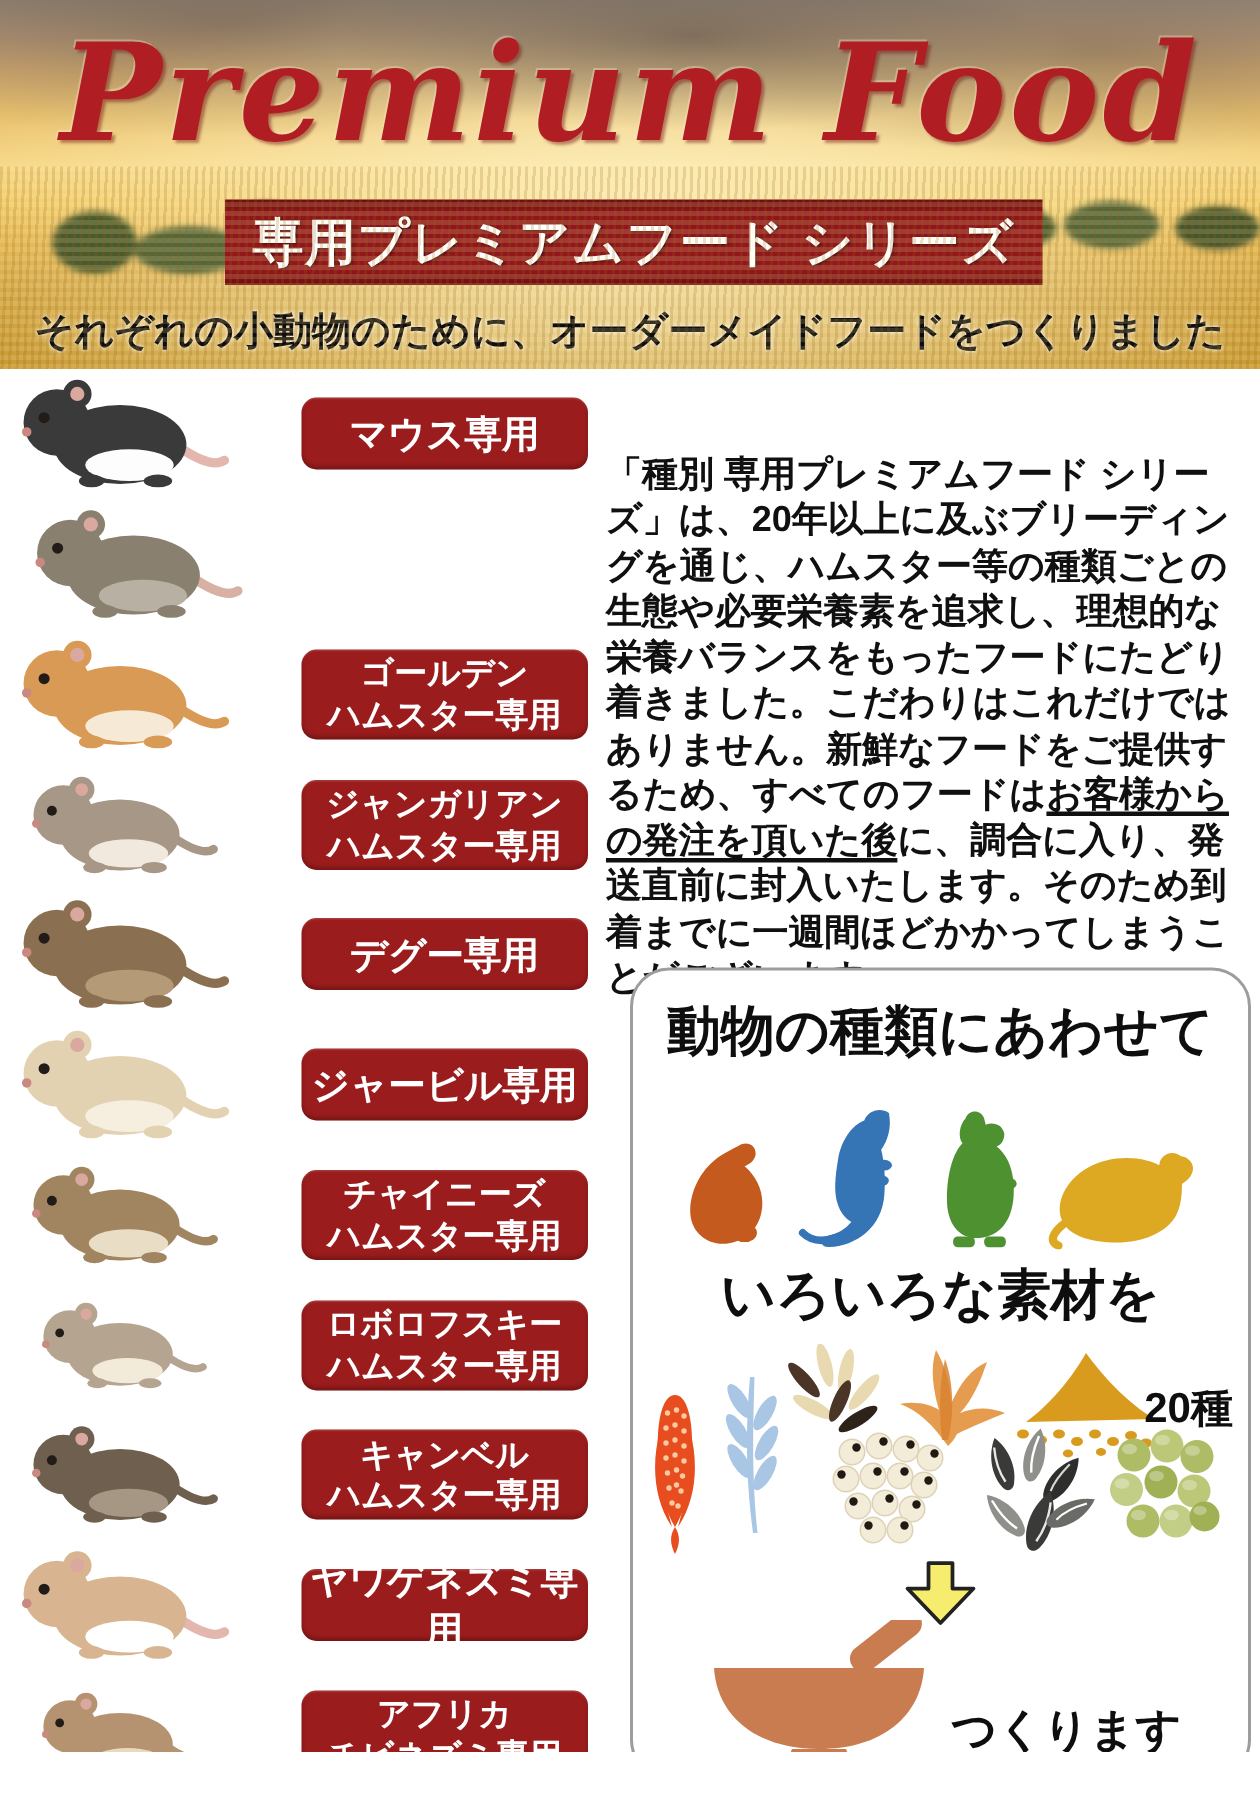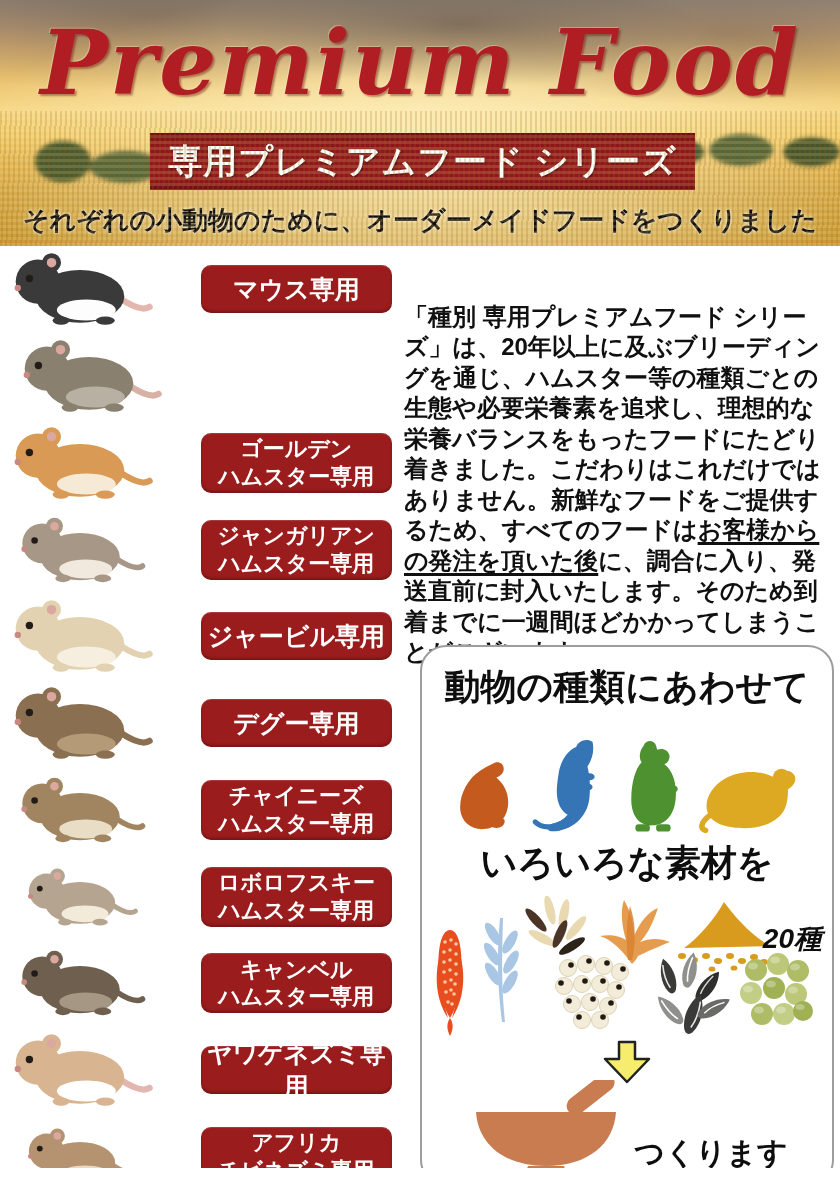--- a/index.html
+++ b/index.html
@@ -76,21 +76,21 @@
   .description .u{text-decoration:underline;text-decoration-thickness:2.5px;text-underline-offset:4px;}
 
   .process-box{position:absolute;left:420px;top:645px;width:414px;height:541px;
       border:2px solid #9d9d9d;border-radius:26px;background:#fff;box-sizing:border-box;
       display:flex;flex-direction:column;align-items:center;}
   .proc-h{margin:4px;font-size:36px;font-weight:bold;color:#0e0e0e;white-space:nowrap;}
   .proc-h1{margin-top:16px;}
   .proc-h2{margin-top:6px;}
   .silhouettes{width:100%;height:122px;display:flex;align-items:flex-end;
       justify-content:center;gap:14px;margin-top:6px;}
-  .ingredients{position:relative;width:398px;height:142px;margin-top:4px;font-style:italic;}
+  .ingredients{position:relative;width:398px;height:142px;margin-top:4px;}
   .count-badge{position:absolute;right:4px;top:24px;font-size:28px;font-weight:bold;color:#0e0e0e;}
   .arrow-wrap{height:44px;margin-top:2px;}
   .mortar-row{display:flex;align-items:flex-end;gap:8px;margin-top:-4px;}
   .mix-label,.make-label{font-size:30px;font-weight:bold;color:#0e0e0e;padding-bottom:10px;white-space:nowrap;}
 </style>
 </head>
 <body>
 
 <svg width="0" height="0" style="position:absolute">
   <defs>
@@ -148,33 +148,33 @@
       <div class="photo">
         <svg class="animal md an4" viewBox="0 0 140 74">
             <use href="#rodent"></use>
           </svg>
       </div>
       <div class="label-btn two">ジャンガリアン
 ハムスター専用</div>
     </div>
     <div class="prod-row">
       <div class="photo">
+        <svg class="animal an5" viewBox="0 0 140 74">
+            <use href="#rodent"></use>
+          </svg>
+      </div>
+      <div class="label-btn one">デグー専用</div>
+    </div>
+    <div class="prod-row">
+      <div class="photo">
         <svg class="animal an6" viewBox="0 0 140 74">
             <use href="#rodent"></use>
           </svg>
       </div>
       <div class="label-btn one">ジャービル専用</div>
-    </div>
-    <div class="prod-row">
-      <div class="photo">
-        <svg class="animal an5" viewBox="0 0 140 74">
-            <use href="#rodent"></use>
-          </svg>
-      </div>
-      <div class="label-btn one">デグー専用</div>
     </div>
     <div class="prod-row">
       <div class="photo">
         <svg class="animal md an7" viewBox="0 0 140 74">
             <use href="#rodent"></use>
           </svg>
       </div>
       <div class="label-btn two">チャイニーズ
 ハムスター専用</div>
     </div>

